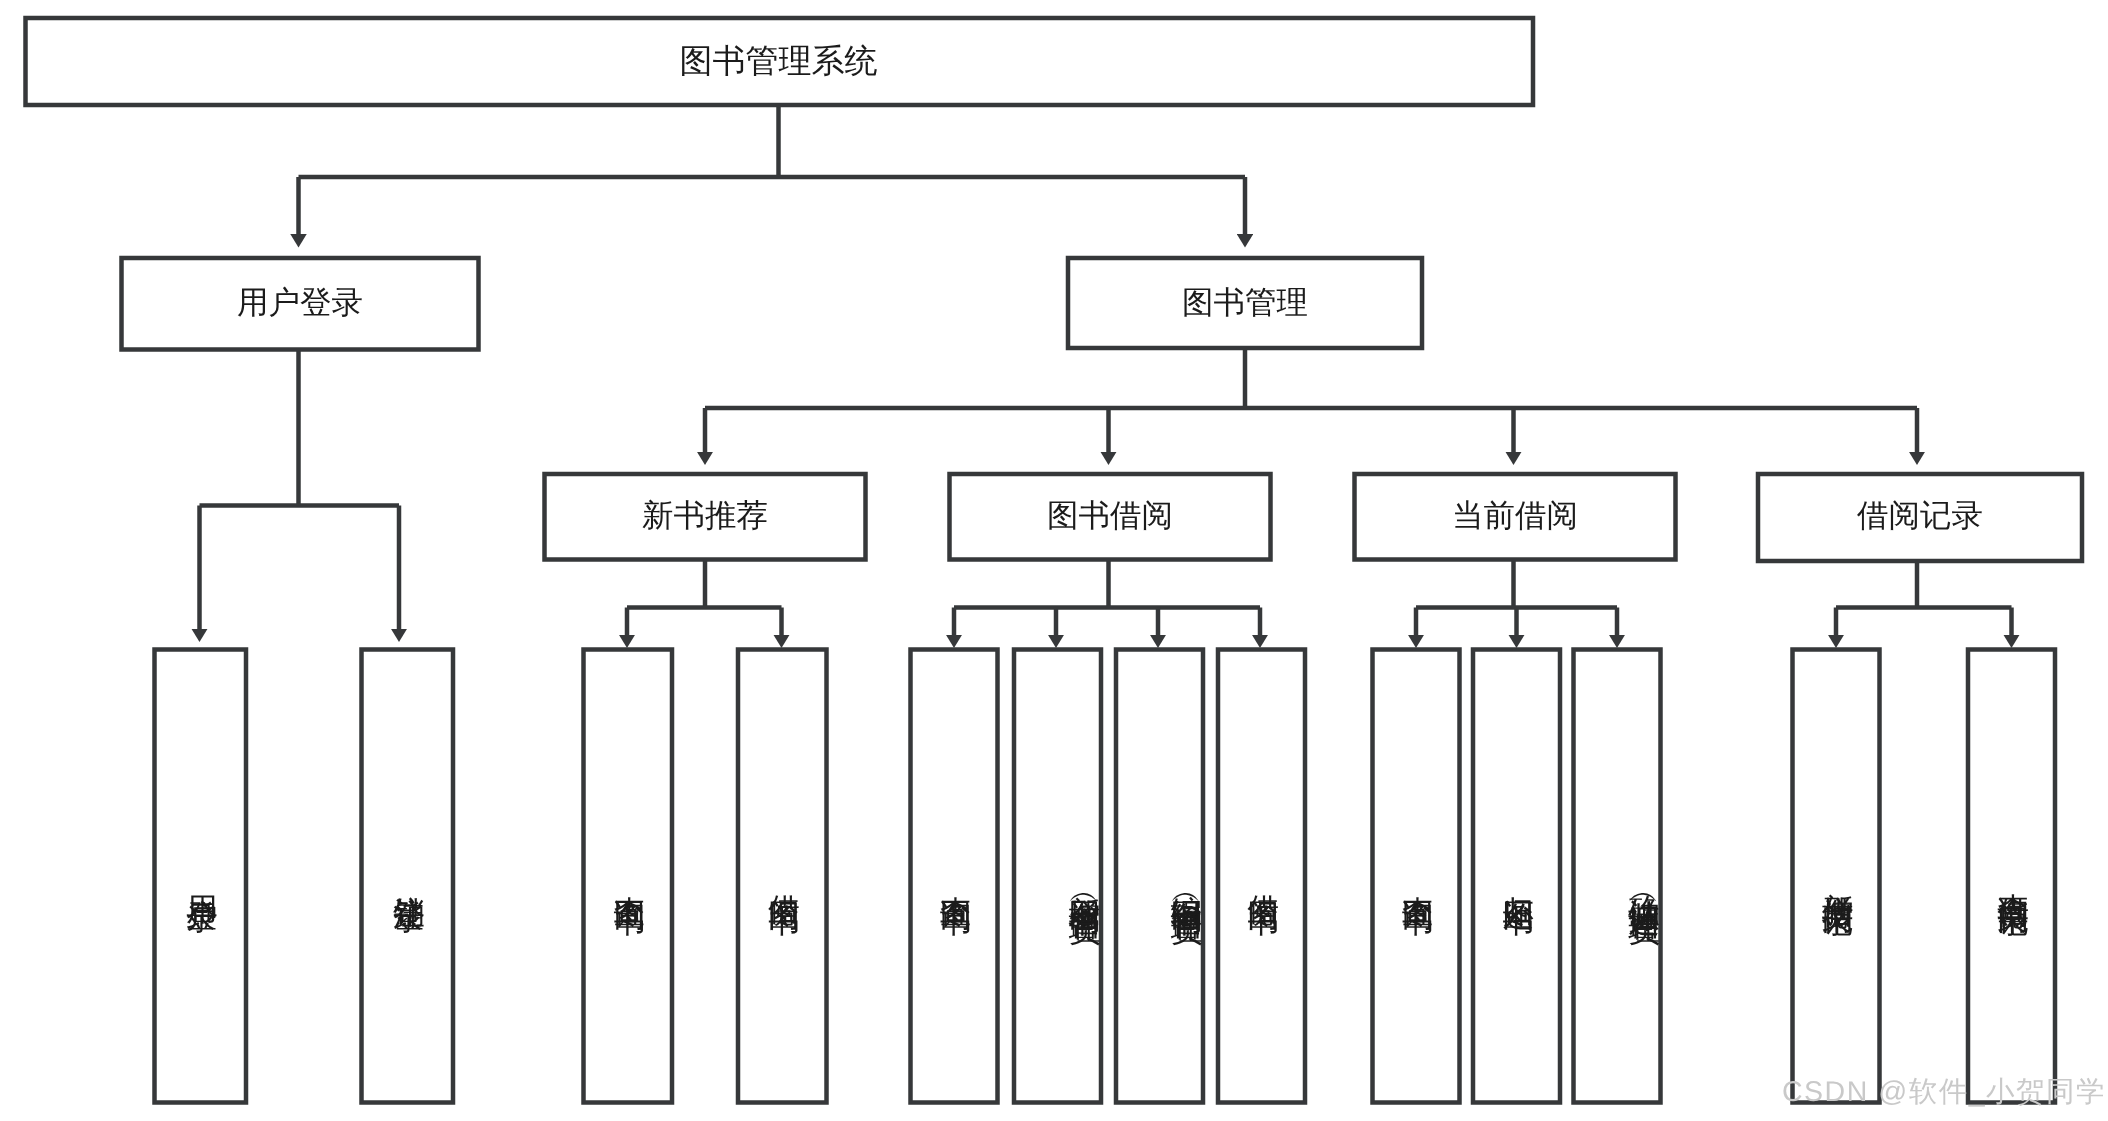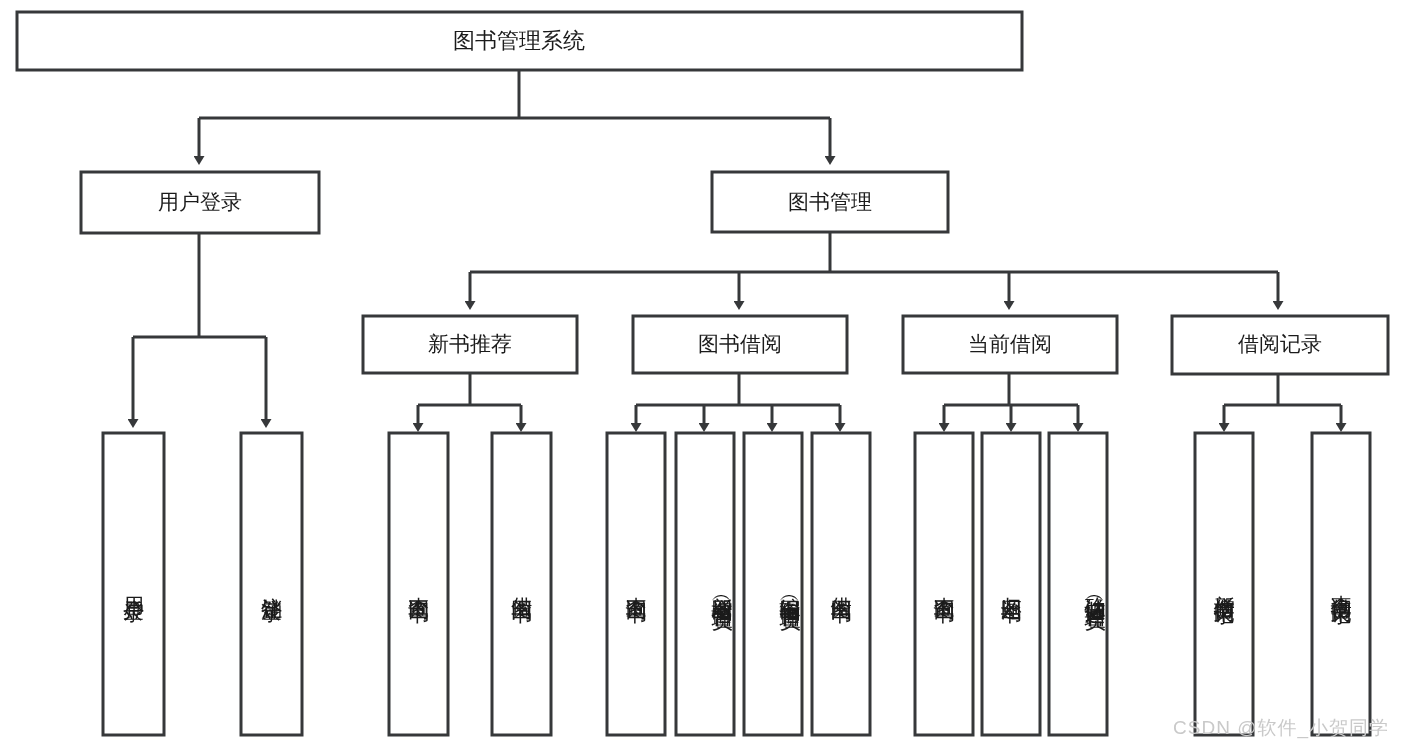--- a/index.html
+++ b/index.html
@@ -64,21 +64,21 @@
     color: #1b1b1b;
     text-align: center;
     display: flex;
     align-items: center;
     justify-content: center;
     white-space: nowrap;
     pointer-events: none;
   }
   .watermark {
     position: absolute;
-    right: 16px;
+    right: 1px;
     bottom: 6px;
     font-family: "Liberation Sans", "DejaVu Sans", sans-serif;
     font-size: 19px;
     color: #c9c9c9;
     letter-spacing: 1px;
     white-space: nowrap;
   }
 </style>
 </head>
 <body>

